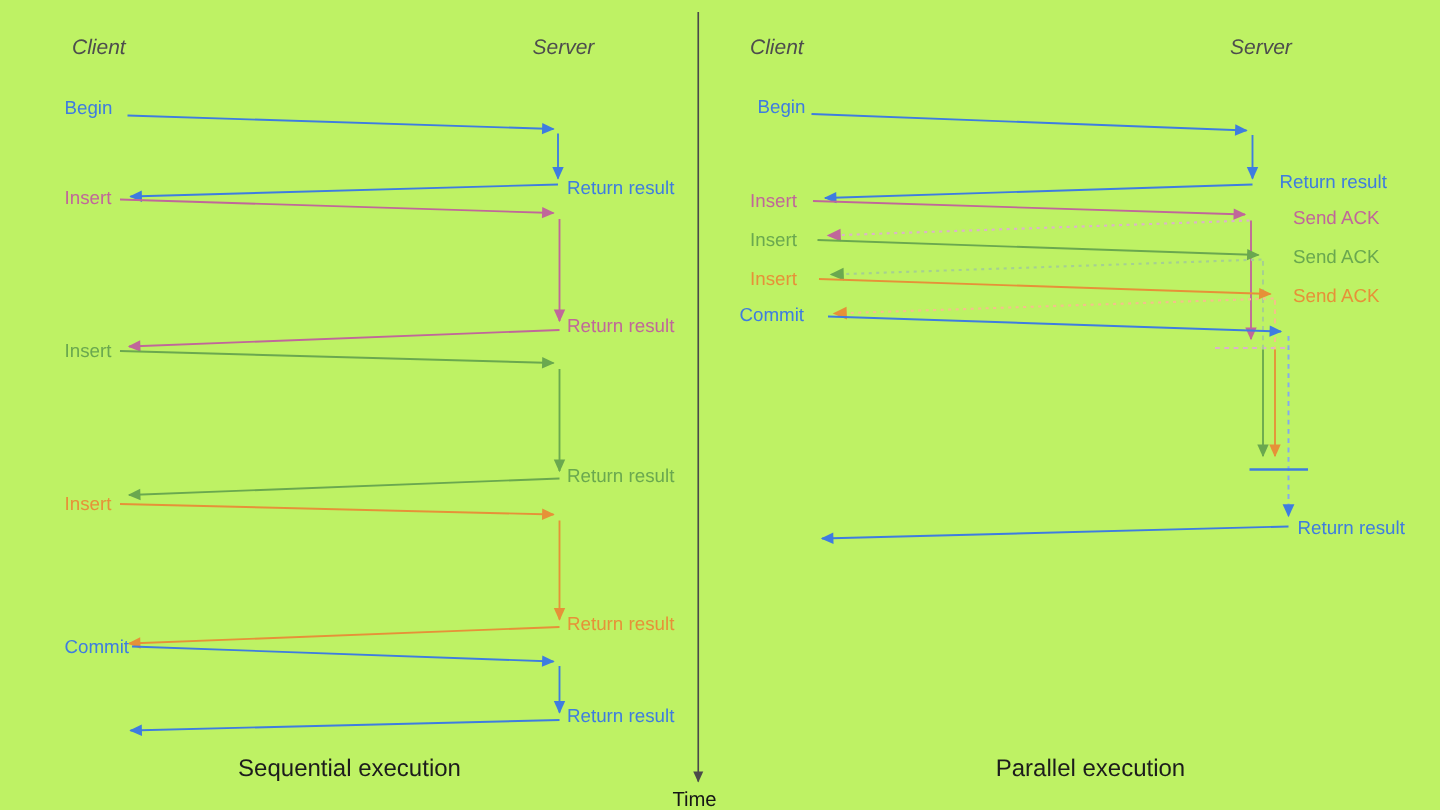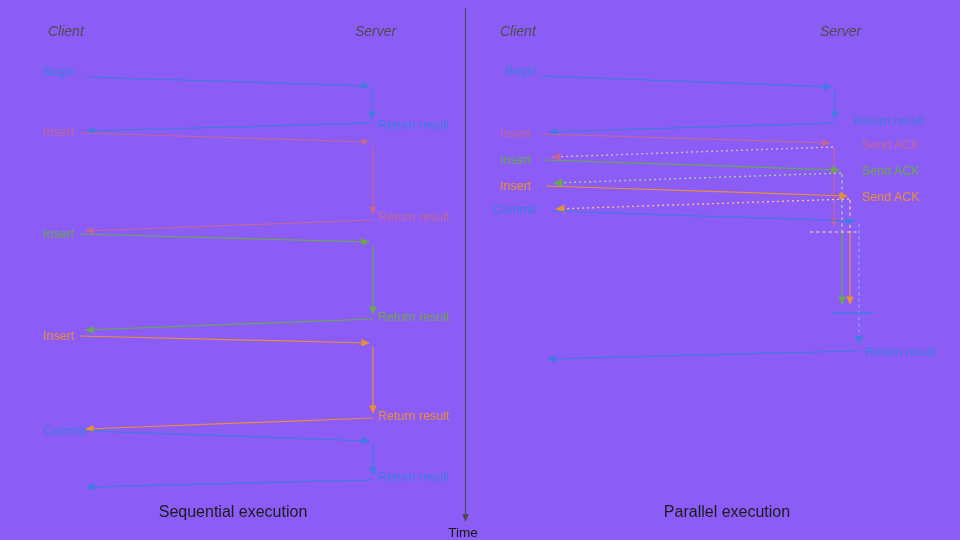--- a/index.html
+++ b/index.html
@@ -1,16 +1,16 @@
 <!DOCTYPE html>
 <html><head>
 <meta charset="utf-8">
 <style>
   html,body { margin:0; padding:0; background:#ffffff; }
-  .stage { position:relative; width:960px; height:540px; background:#8b5cf6; overflow:hidden;
+  .stage { position:relative; width:960px; height:540px; background:#bef264; overflow:hidden;
            font-family:"Liberation Sans", sans-serif; }
   svg { display:block; }
 
   text { font-family:"Liberation Sans", sans-serif; }
   .lbl    { font-size:12.5px; }
   .hdr    { font-size:14px; font-style:italic; fill:#4d4d4d; }
   .cap    { font-size:16px; fill:#1c1c1c; }
   .timeLbl{ font-size:13.5px; fill:#161616; }
 
   .f-blue   { fill:#3e7ce0; }

